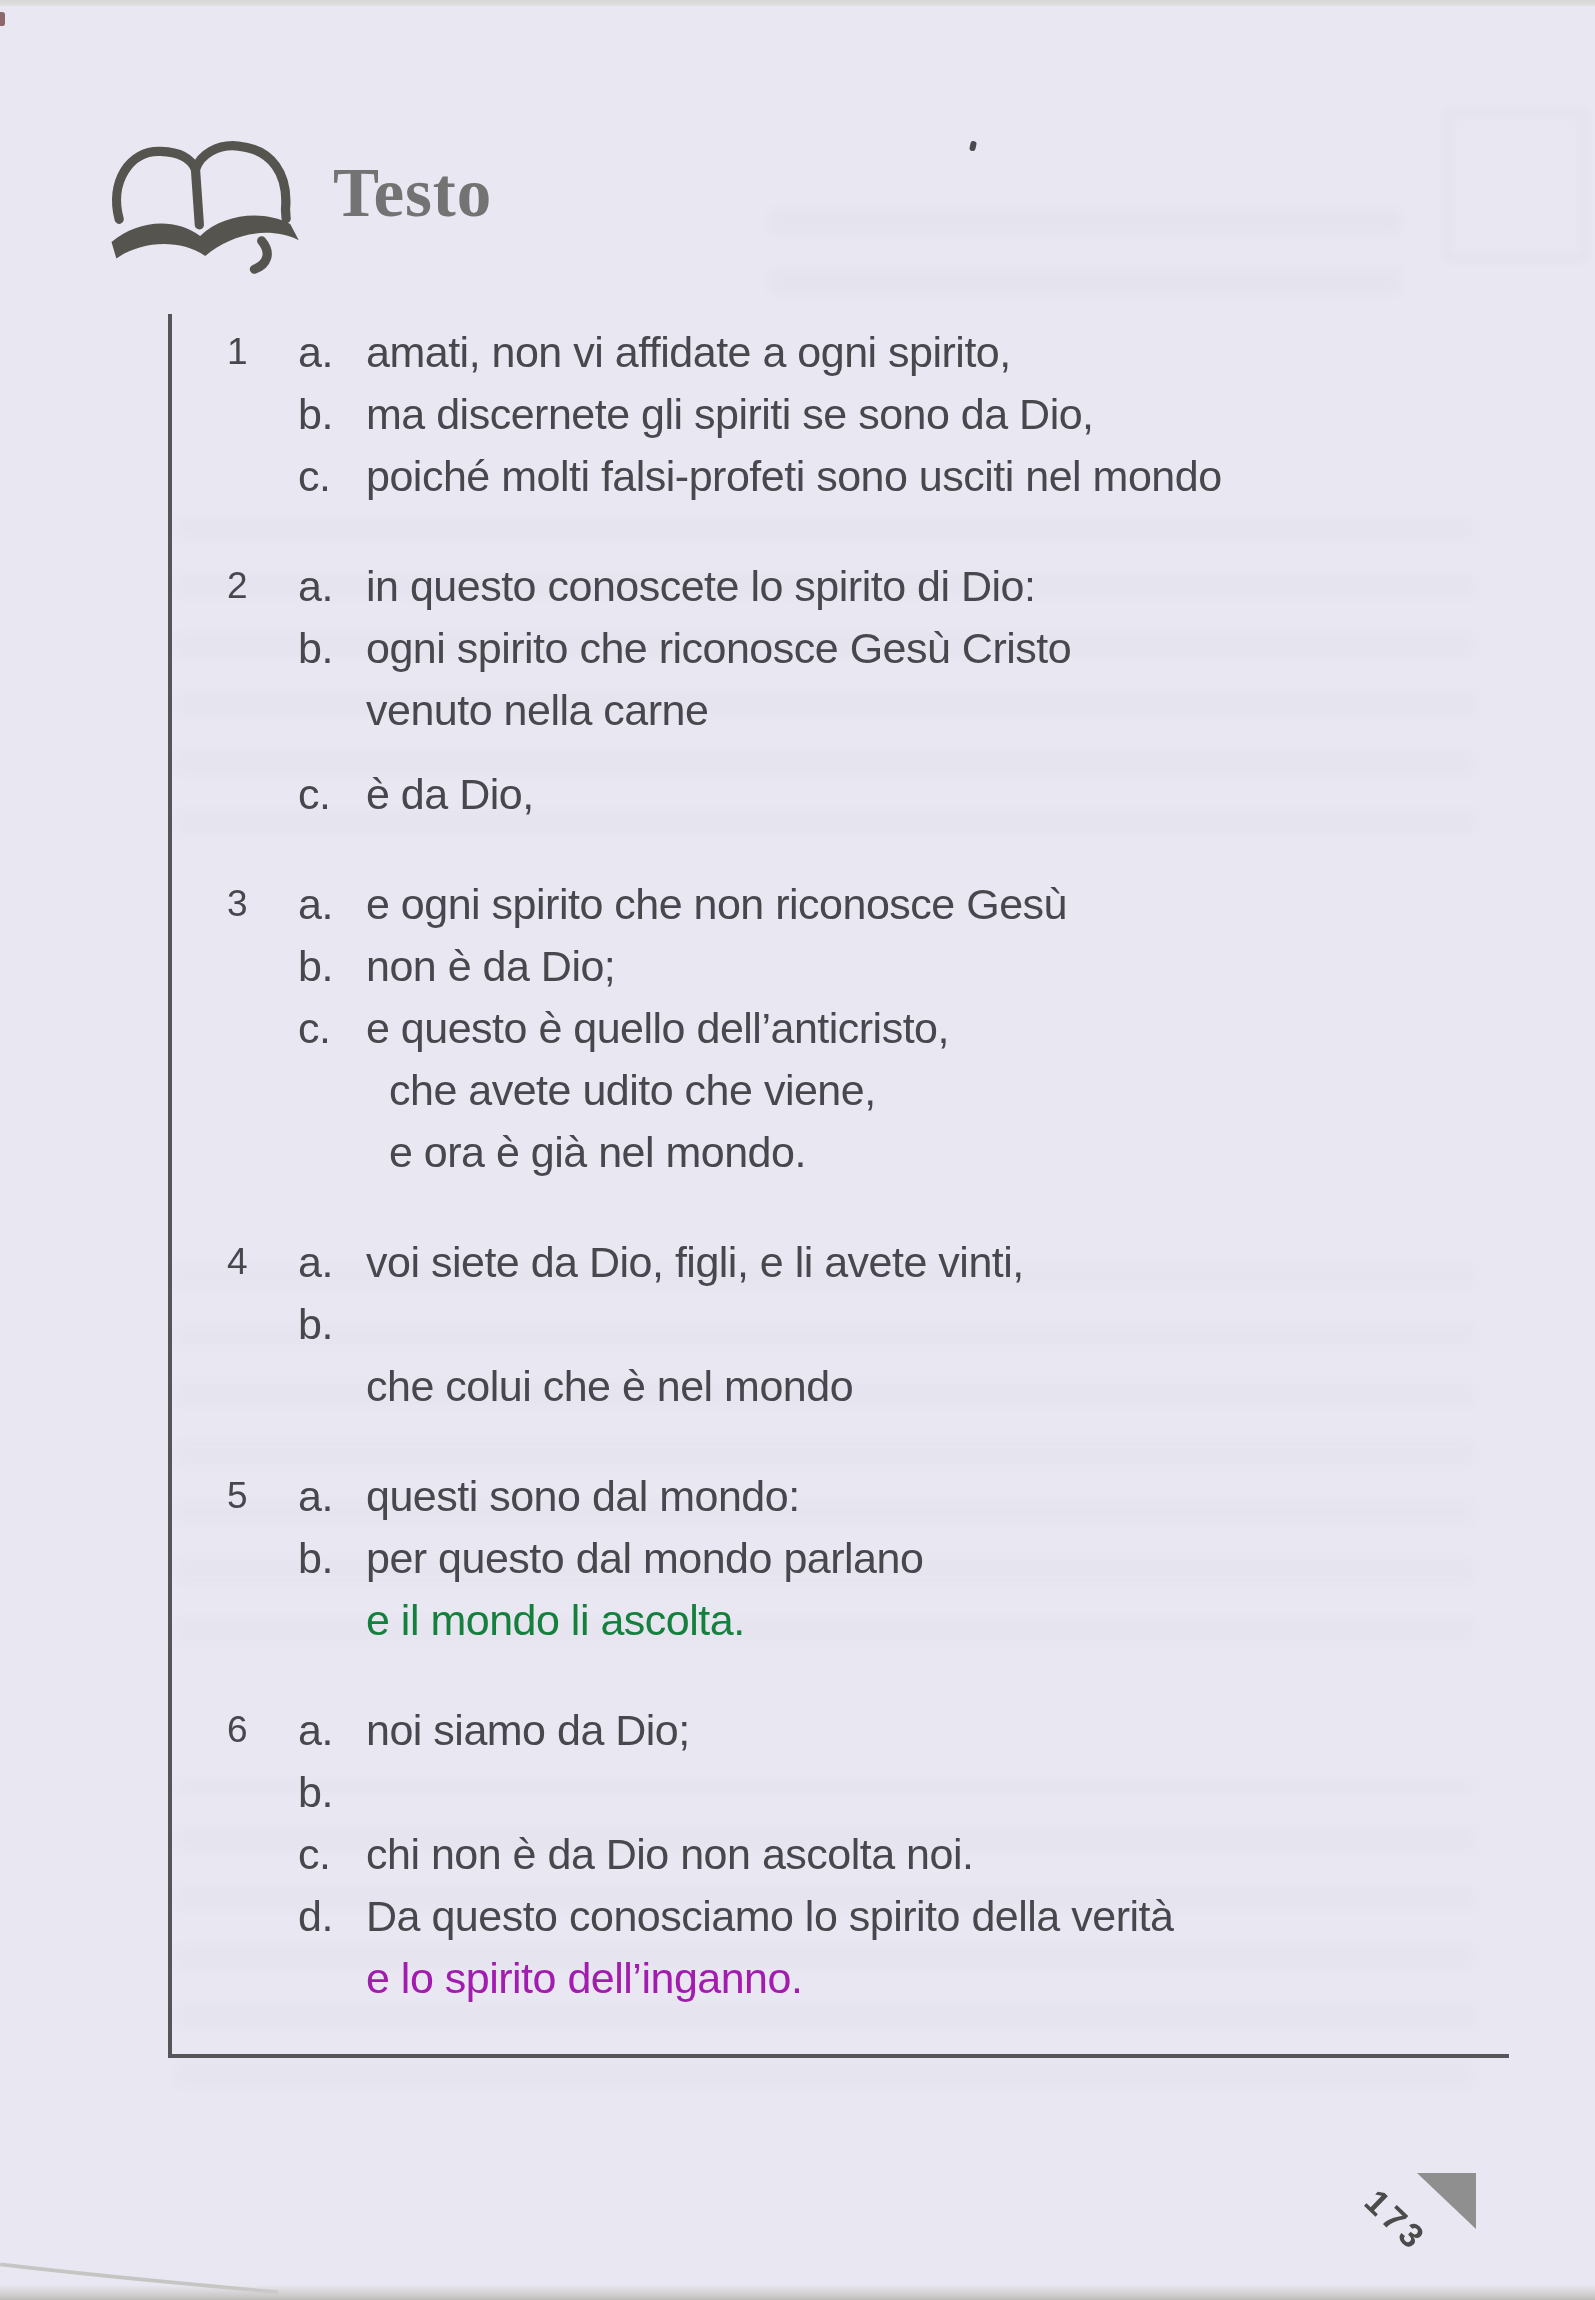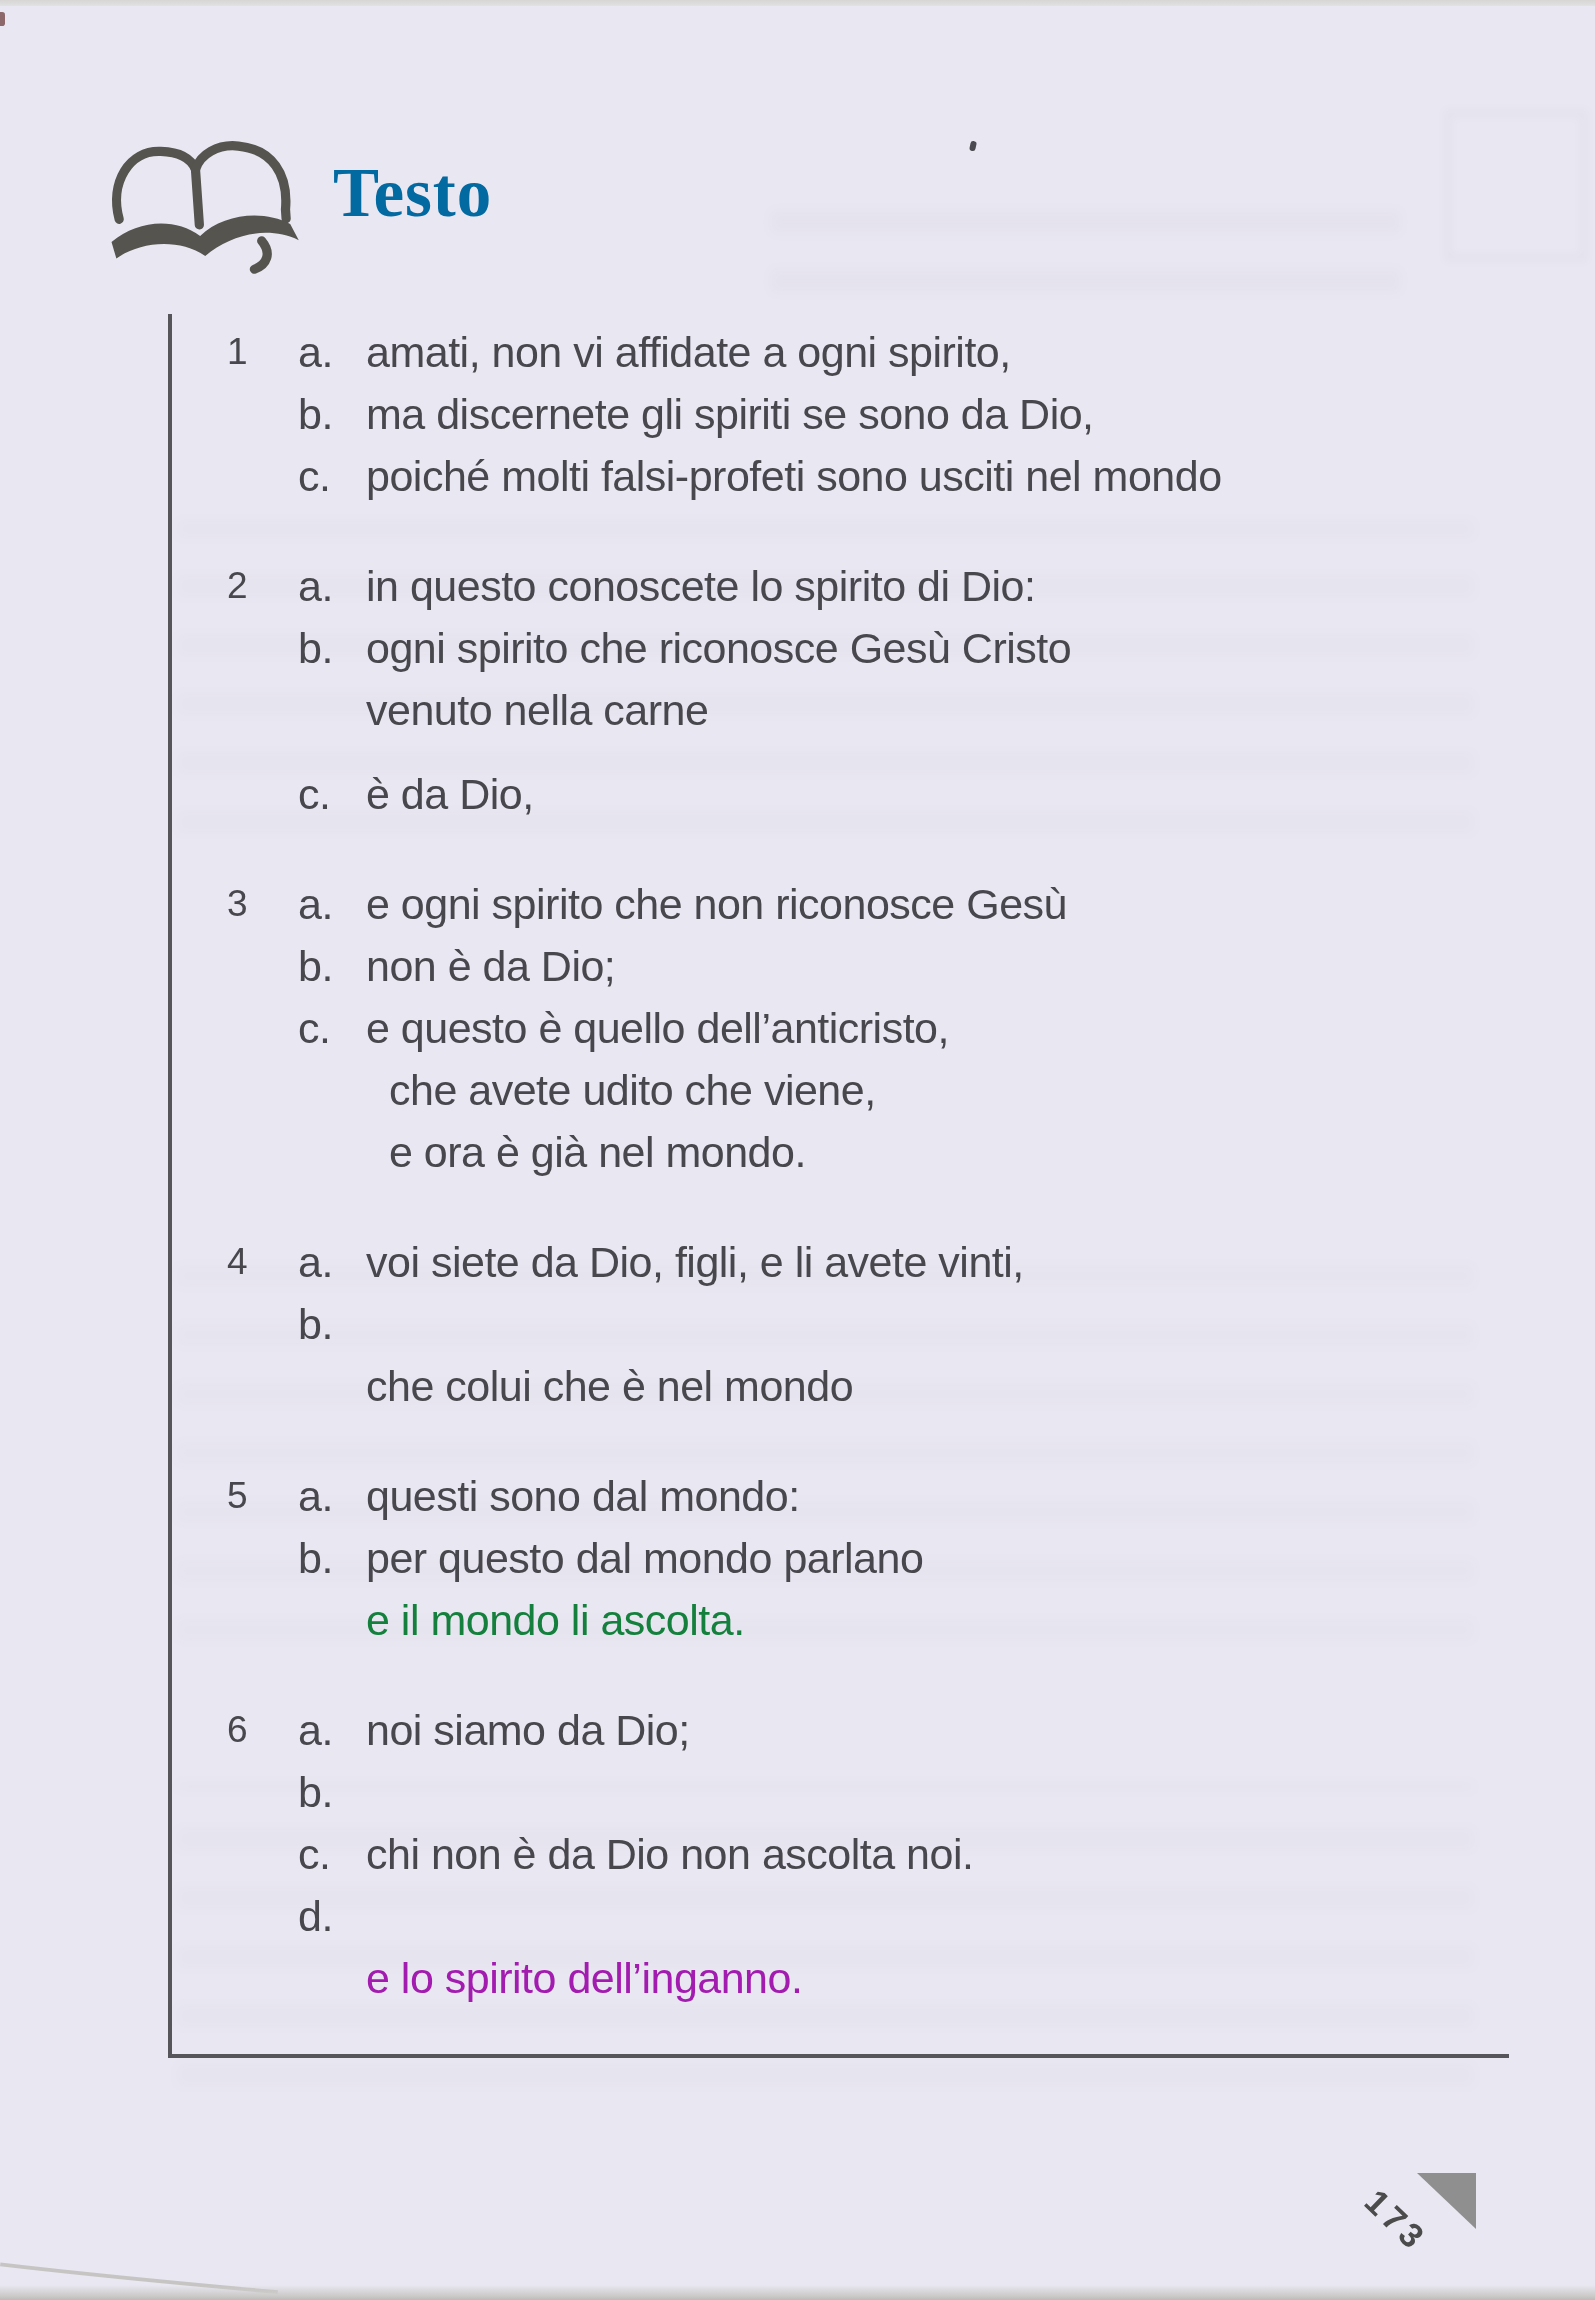--- a/index.html
+++ b/index.html
@@ -71,21 +71,21 @@
 
   <div class="sec-header">
     <svg class="book-ico" viewBox="0 0 114 79">
       <g transform="rotate(-4 57 40)" fill="none" stroke="#55544f" stroke-width="5" stroke-linecap="round" stroke-linejoin="round">
         <path d="M12 46 C8 26 20 9 37 11 C47 12 53 16 55 22 L55 52"></path>
         <path d="M55 22 C58 14 68 9 79 11 C97 14 105 28 102 47 L102 52"></path>
         <path d="M88 63 C93 70 90 76 83 78"></path>
       </g>
       <path transform="rotate(-4 57 40)" fill="#55544f" stroke="none" d="M7 58 C22 47 42 47 55 58 C68 47 90 46 104 55 L108 64 C92 55 72 58 57 69 C43 58 22 59 9 67 Z"></path>
     </svg>
-    <div class="sec-title" style="color: #0369a1;">Testo</div>
+    <div class="sec-title" style="color: #737373;">Testo</div>
   </div>
 
   <div class="text-block">
     <div class="v-rule" style="background: rgb(85, 85, 90);"></div>
     <div class="h-rule" style="background: rgb(85, 85, 90);"></div>
     <div class="verses">
   <div class="verse">
     <span class="verse-number" style="color: rgb(71, 71, 77);">1</span>
     <div class="vlines">
   <div class="vline" style="color: rgb(71, 71, 77);">
@@ -211,20 +211,21 @@
     <span class="letter">b.</span>
   </div>
 
   <div class="vline" style="color: rgb(71, 71, 77);">
     <span class="letter">c.</span>
     <span class="text">chi non è da Dio non ascolta noi.</span>
   </div>
 
   <div class="vline" style="color: rgb(71, 71, 77);">
     <span class="letter">d.</span>
+    <span class="text">Da questo conosciamo lo spirito della verità</span>
   </div>
 
   <div class="vline" style="color: #a21caf;">
     <span class="letter"></span>
     <span class="text">e lo spirito dell’inganno.</span>
   </div>
 </div>
   </div>
 </div>
   </div>

